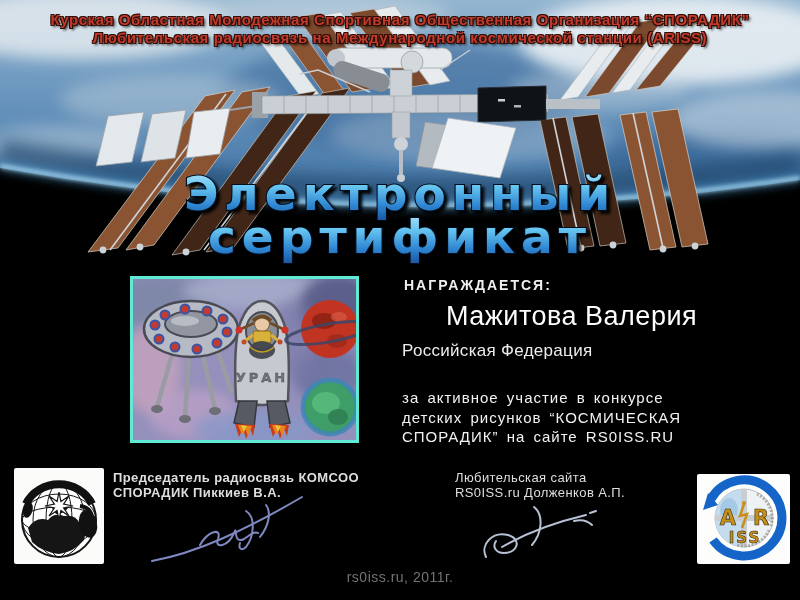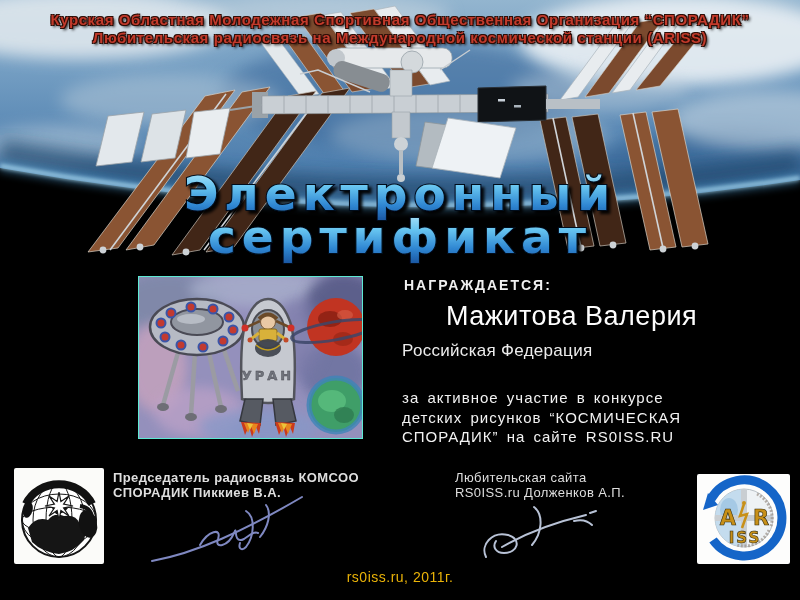--- a/index.html
+++ b/index.html
@@ -13,40 +13,40 @@
        text-shadow:1px 1px 0 #2e0d06,-1px -1px 0 #2e0d06,1px -1px 0 #2e0d06,-1px 1px 0 #2e0d06,2px 2px 3px #000;}
   .hdr.l1{top:11px;}
   .hdr.l2{top:29px;}
   
   .title-svg{position:absolute;top:146px;left:0;}
   .title-svg text{font-family:"DejaVu Sans","Liberation Sans",sans-serif;font-weight:bold;
        font-size:47px;letter-spacing:6px;text-anchor:middle;
        fill:url(#tg);stroke:#03101f;stroke-width:2.2px;paint-order:stroke;}
   
   .drawing{position:absolute;left:130px;top:276px;width:223px;height:161px;
-           border:1px solid #5eead4;overflow:hidden;background:#bef264;margin-left:8px;}
+           border:3px solid #5eead4;overflow:hidden;background:#bef264;}
   
   .award-label{position:absolute;left:404px;top:277px;color:#f0f0f0;font-size:14px;
                font-weight:bold;letter-spacing:2px;}
   .award-name{position:absolute;left:401px;top:301px;color:#fdfdfd;font-size:27px;letter-spacing:.5px;margin-left:45px;}
   .award-country{position:absolute;left:402px;top:341px;color:#ececec;font-size:17px;letter-spacing:.3px;}
   .award-reason{position:absolute;left:402px;top:388px;color:#f2f2f2;font-size:15px;
                 line-height:19.5px;letter-spacing:1px;word-spacing:3px;}
   
   .leftlogo{position:absolute;left:14px;top:468px;width:90px;height:96px;}
   .officer{position:absolute;color:#dedede;font-size:13px;font-weight:bold;
            line-height:14.5px;letter-spacing:.4px;}
   .officer.left{left:113px;top:471px;}
   .officer.right{left:455px;top:471px;font-weight:normal;}
   .officer.right .b{font-weight:normal;}
   .sig{position:absolute;}
   .sigl{left:148px;top:487px;}
   .sigr{left:478px;top:495px;}
   .arisslogo{position:absolute;left:697px;top:474px;width:93px;height:90px;}
-  .footer{position:absolute;left:0;top:569px;width:800px;text-align:center;color:#eab308;
+  .footer{position:absolute;left:0;top:569px;width:800px;text-align:center;color:#737373;
           font-size:14px;letter-spacing:.5px;}
 </style>
 </head>
 <body>
 
 <div class="stage">
 
   <svg class="abs" style="top:0;left:0" width="800" height="270" viewBox="0 0 800 270">
     <defs>
       <linearGradient id="eg" x1="0" y1="0" x2="0" y2="1">

